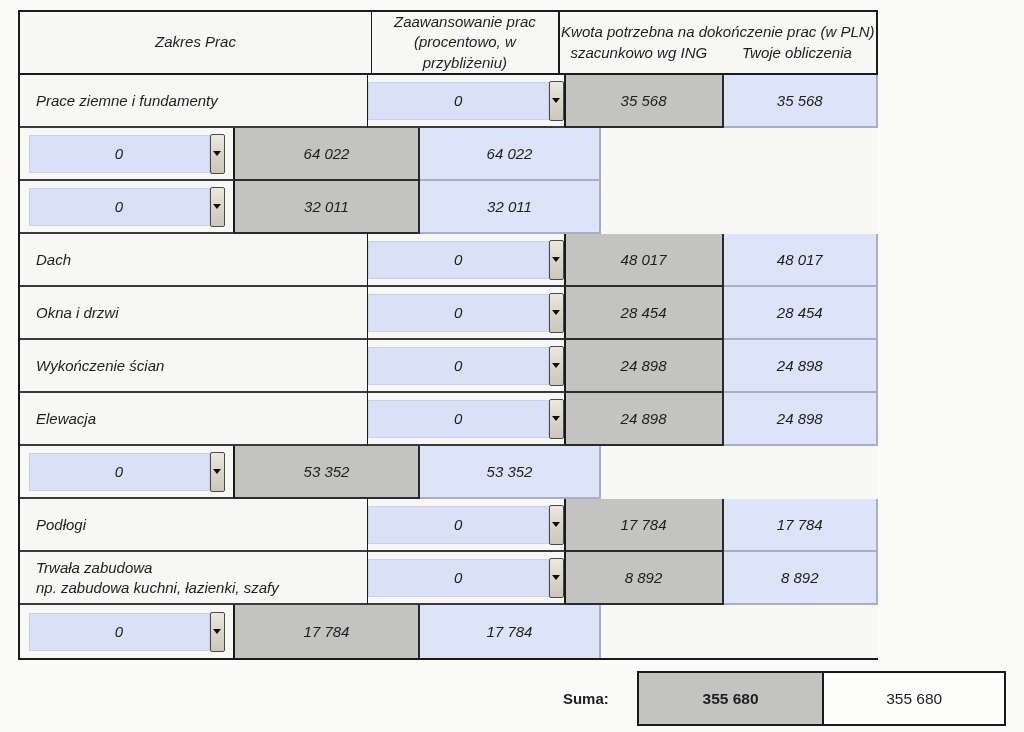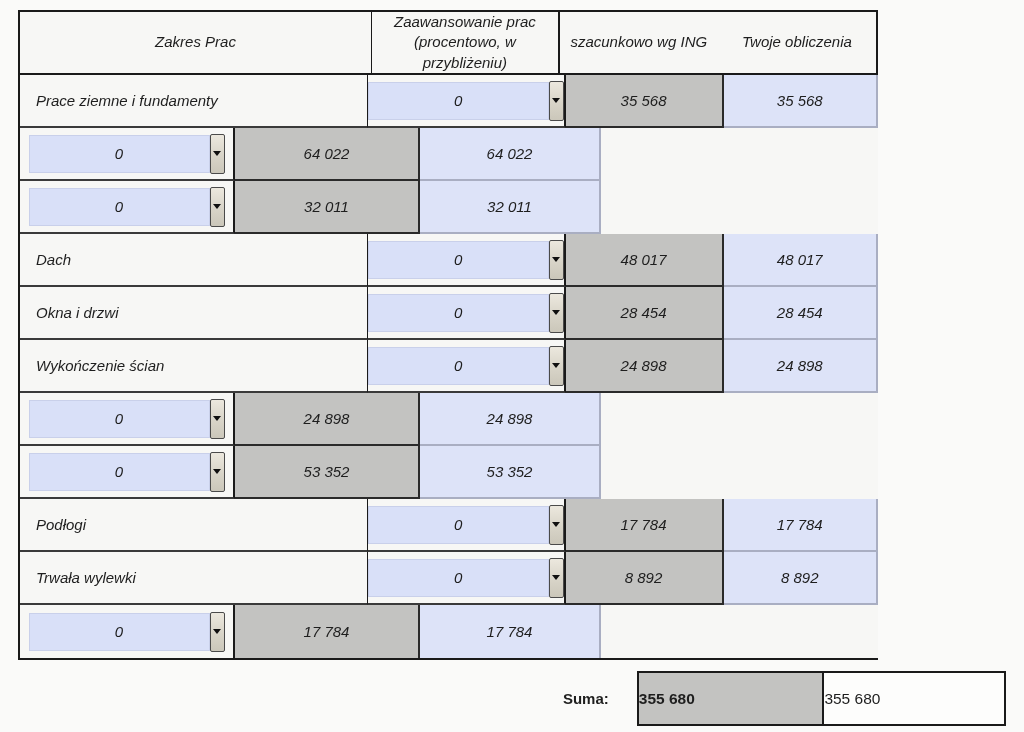--- a/index.html
+++ b/index.html
@@ -100,21 +100,21 @@
     display: flex; align-items: stretch;
   }
   .sum-label-area {
     width: 620px;
     display: flex; align-items: center; justify-content: flex-end;
     padding-right: 28px;
     font-size: 15px;
     font-weight: bold;
   }
   .sum-box {
-    display: flex; align-items: center; 
+    display: flex; align-items: center; justify-content: center;
     font-size: 15.5px;
   }
   .sum-box-ing {
     width: 188px;
     background: var(--ing-cell);
     border: 2px solid var(--border-dark);
     font-weight: bold;
   }
   .sum-box-own {
     width: 182px;
@@ -130,20 +130,21 @@
 
   <div class="header-row">
     <div class="hcell h1">
       <span>Zakres Prac</span>
     </div>
     <div class="hcell h2">
       <span>Zaawansowanie prac</span>
       <span>(procentowo, w przybliżeniu)</span>
     </div>
     <div class="hcell h3">
+      <span>Kwota potrzebna na dokończenie prac (w PLN)</span>
       <div class="h3-subrow">
         <span>szacunkowo wg ING</span>
         <span>Twoje obliczenia</span>
       </div>
     </div>
   </div>
 
   <div>
   <div class="row">
     <div class="cell c1">
@@ -257,20 +258,24 @@
     </div>
     <div class="cell c3">
       <span>24 898</span>
     </div>
     <div class="cell c4">
       <span>24 898</span>
     </div>
   </div>
 
   <div class="row">
+    <div class="cell c1">
+      <span>Elewacja</span>
+
+    </div>
     <div class="cell c2">
       <div class="dropdown">
         <div class="dropdown-field">0</div>
         <div class="dropdown-btn">
           <span class="tri-down"></span>
         </div>
       </div>
     </div>
     <div class="cell c3">
       <span>24 898</span>
@@ -313,21 +318,22 @@
     <div class="cell c3">
       <span>17 784</span>
     </div>
     <div class="cell c4">
       <span>17 784</span>
     </div>
   </div>
 
   <div class="row">
     <div class="cell c1">
-      <span>Trwała wylewki</span>
+      <span>Trwała zabudowa</span>
+      <span>np. zabudowa kuchni, łazienki, szafy</span>
     </div>
     <div class="cell c2">
       <div class="dropdown">
         <div class="dropdown-field">0</div>
         <div class="dropdown-btn">
           <span class="tri-down"></span>
         </div>
       </div>
     </div>
     <div class="cell c3">

